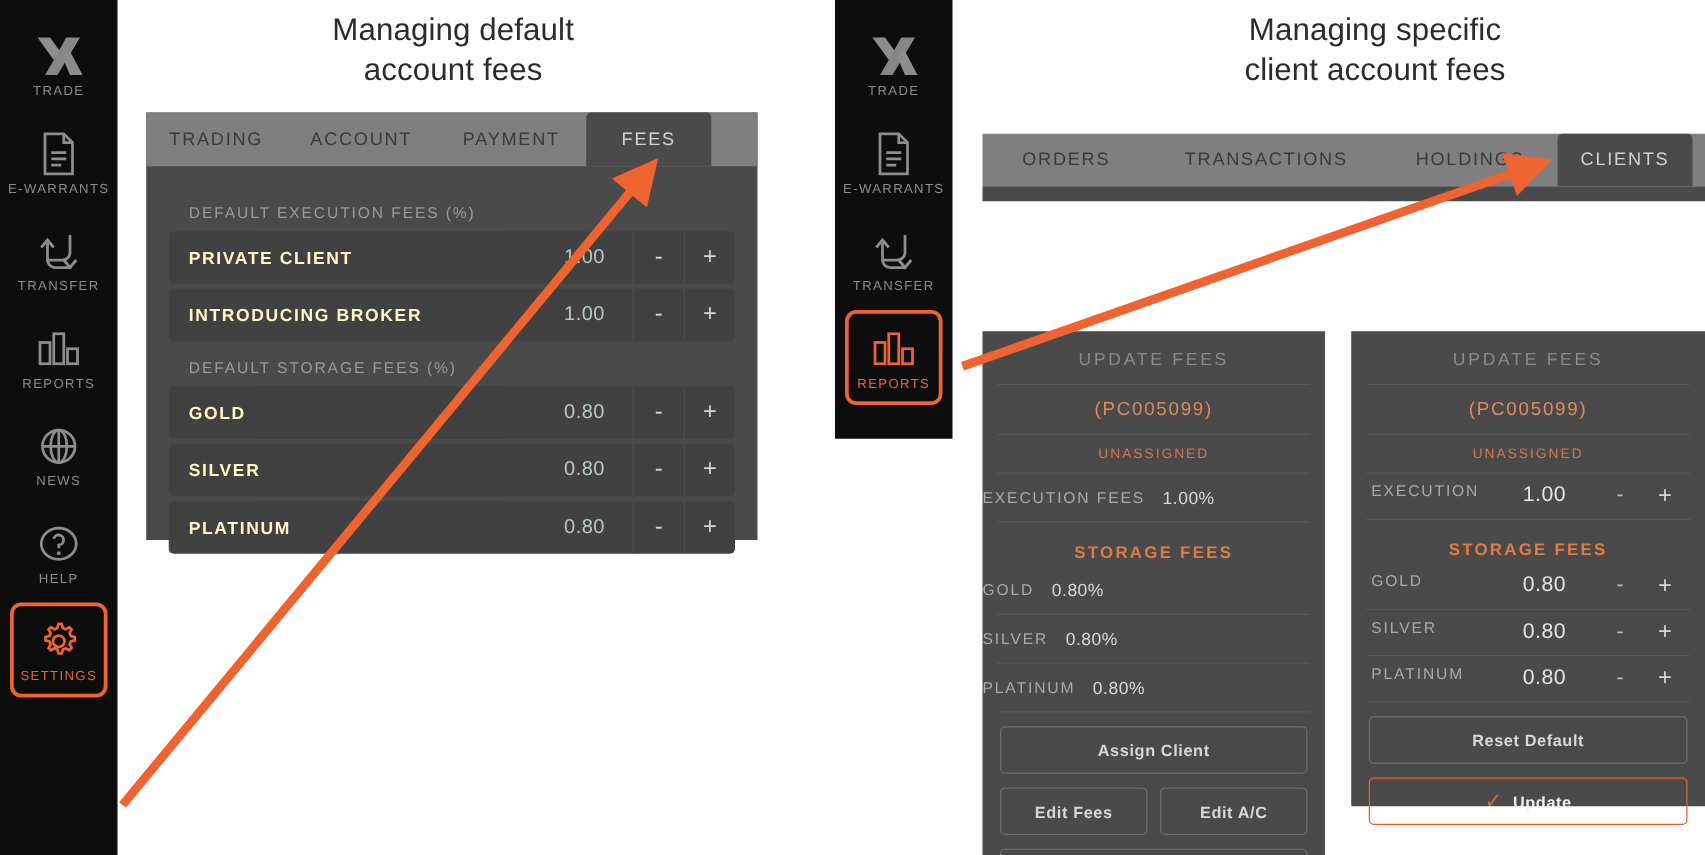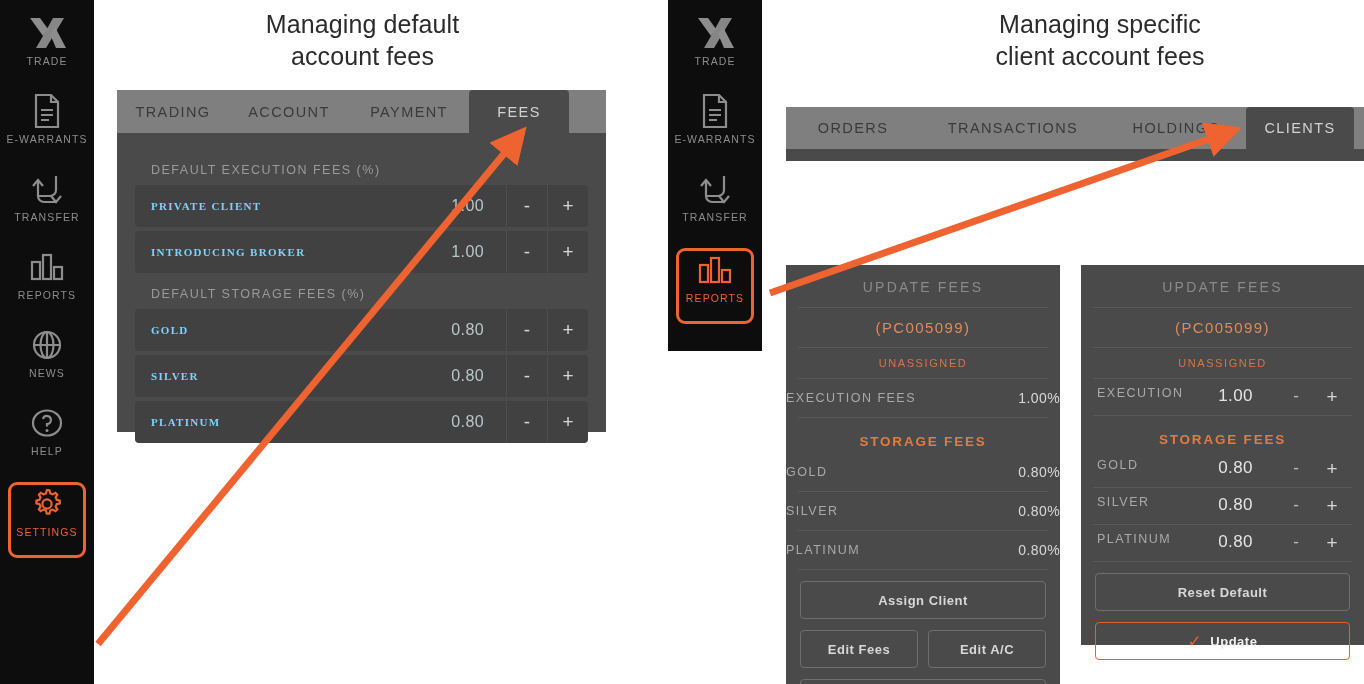--- a/index.html
+++ b/index.html
@@ -36,20 +36,21 @@
   #sidebar-left  { left: 0px;   top: 0px; height: 684px; padding-top: 14px; }
   #sidebar-right { left: 668px; top: 0px; height: 351px; padding-top: 14px; }
 
   .nav-item {
     width: 78px;
     height: 76px;
     margin-bottom: 2px;
     display: flex;
     flex-direction: column;
     align-items: center;
+    justify-content: center;
     border-radius: 9px;
     color: #8d8d8d;
   }
   .nav-item .nav-ico {
     height: 38px;
     display: flex;
     align-items: center;
     justify-content: center;
   }
   .nav-item .nav-lbl {
@@ -106,26 +107,25 @@
     display: flex;
     align-items: center;
     height: 42px;
     background: #414141;
     border-radius: 4px;
     margin-bottom: 4px;
     overflow: hidden;
   }
   .fee-row .fee-name {
     flex: 1;
-    color: #7dd3fc;
-    font-size: 11px;
+    color: #fef9c3;
+    font-size: 14px;
     letter-spacing: 1.3px;
     font-weight: bold;
     padding-left: 16px;
-    font-family: Liberation Serif, serif;
   }
   .fee-row .fee-val {
     color: #b9c7c8;
     font-size: 16px;
     padding-right: 22px;
     letter-spacing: 0.4px;
   }
   .fee-row .step {
     width: 41px;
     align-self: stretch;
@@ -177,21 +177,21 @@
   .card-sub {
     text-align: center;
     color: #d4764a;
     font-size: 11px;
     letter-spacing: 1.6px;
     padding: 9px 0 9px;
   }
   .kv {
     display: flex;
     align-items: center;
-    justify-content: space-between;
+    justify-content: flex-start;
     padding: 11px 0;
     gap: 14px;
   }
   .kv .k { color: #a9a9a9; font-size: 12.5px; letter-spacing: 1.5px; }
   .kv .v { color: #d8d8d8; font-size: 14px; letter-spacing: 0.4px; }
   .sec-head {
     text-align: center;
     color: #e07b43;
     font-size: 13.5px;
     letter-spacing: 1.8px;

